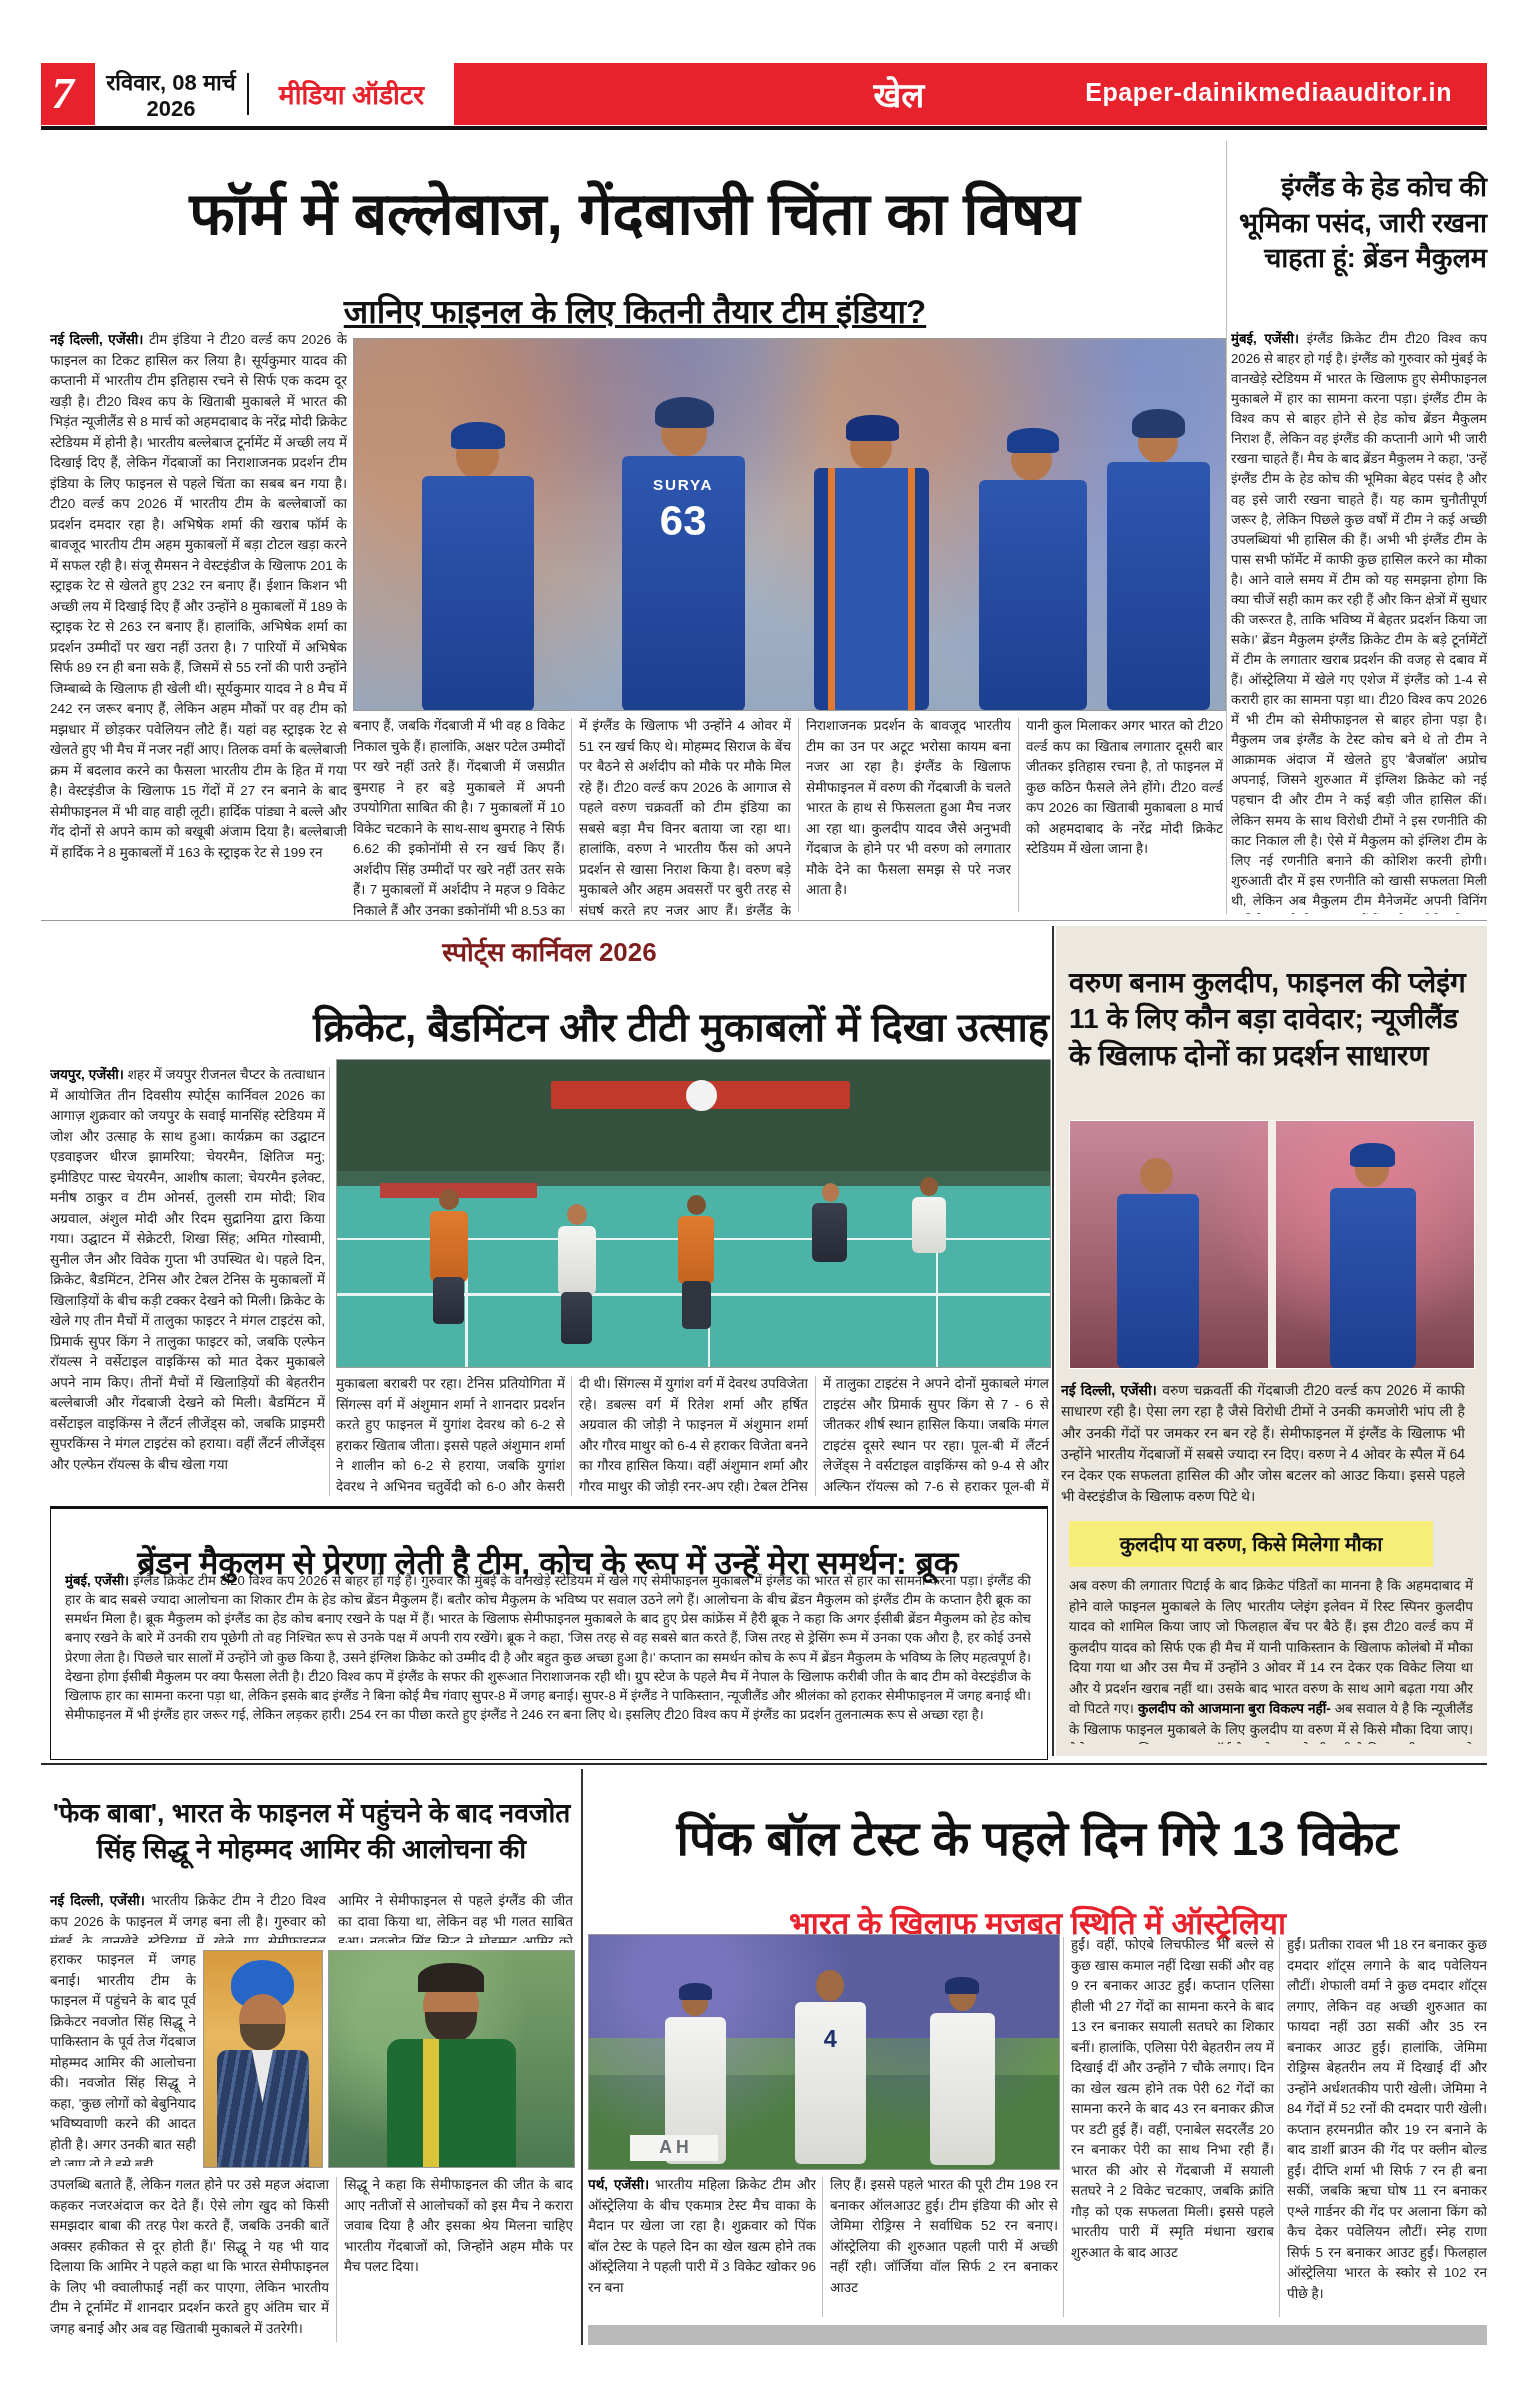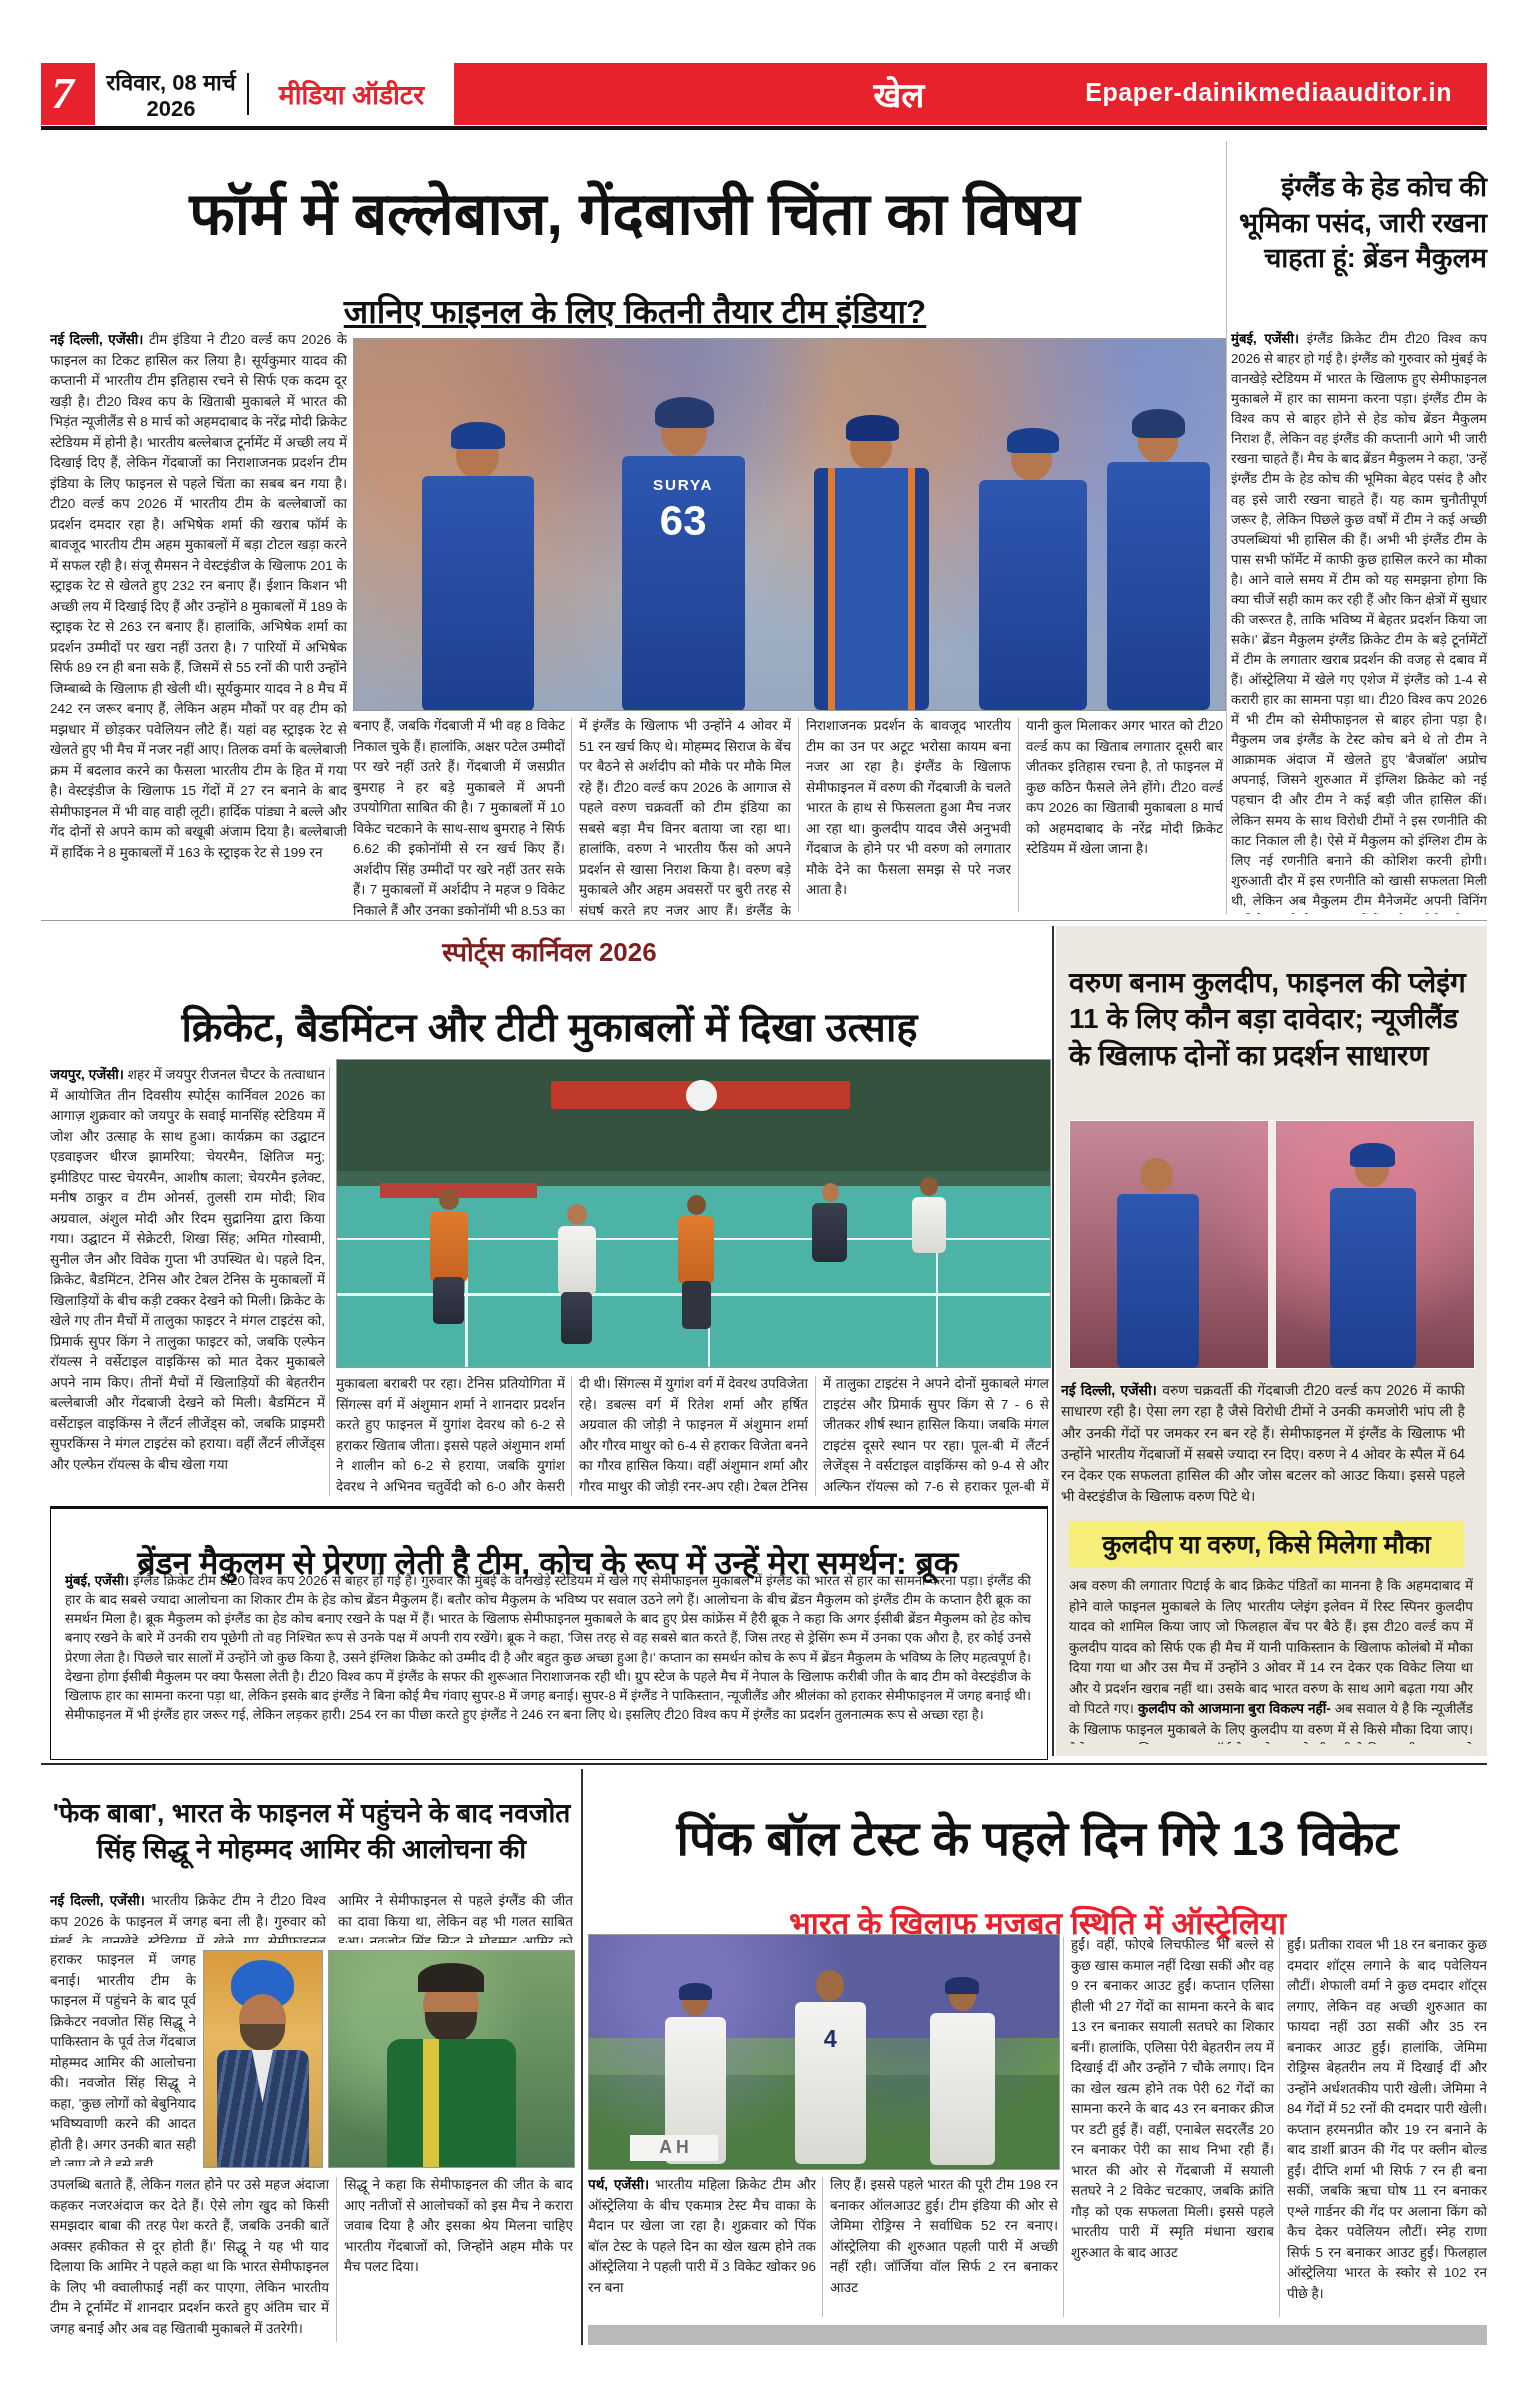--- a/index.html
+++ b/index.html
@@ -119,21 +119,21 @@
   <h2 class="headline" style="left:1231px;top:148px;width:256px;font-size:27px;line-height:1.3;text-align:right;">इंग्लैंड के हेड कोच की भूमिका पसंद, जारी रखना चाहता हूं: ब्रेंडन मैकुलम</h2>
   <div class="col" style="left:1231px;top:329px;width:256px;height:585px;font-size:13.2px;">
     <b>मुंबई, एजेंसी।</b>
     <span>इंग्लैंड क्रिकेट टीम टी20 विश्व कप 2026 से बाहर हो गई है। इंग्लैंड को गुरुवार को मुंबई के वानखेड़े स्टेडियम में भारत के खिलाफ हुए सेमीफाइनल मुकाबले में हार का सामना करना पड़ा। इंग्लैंड टीम के विश्व कप से बाहर होने से हेड कोच ब्रेंडन मैकुलम निराश हैं, लेकिन वह इंग्लैंड की कप्तानी आगे भी जारी रखना चाहते हैं। मैच के बाद ब्रेंडन मैकुलम ने कहा, 'उन्हें इंग्लैंड टीम के हेड कोच की भूमिका बेहद पसंद है और वह इसे जारी रखना चाहते हैं। यह काम चुनौतीपूर्ण जरूर है, लेकिन पिछले कुछ वर्षों में टीम ने कई अच्छी उपलब्धियां भी हासिल की हैं। अभी भी इंग्लैंड टीम के पास सभी फॉर्मेट में काफी कुछ हासिल करने का मौका है। आने वाले समय में टीम को यह समझना होगा कि क्या चीजें सही काम कर रही हैं और किन क्षेत्रों में सुधार की जरूरत है, ताकि भविष्य में बेहतर प्रदर्शन किया जा सके।' ब्रेंडन मैकुलम इंग्लैंड क्रिकेट टीम के बड़े टूर्नामेंटों में टीम के लगातार खराब प्रदर्शन की वजह से दबाव में हैं। ऑस्ट्रेलिया में खेले गए एशेज में इंग्लैंड को 1-4 से करारी हार का सामना पड़ा था। टी20 विश्व कप 2026 में भी टीम को सेमीफाइनल से बाहर होना पड़ा है। मैकुलम जब इंग्लैंड के टेस्ट कोच बने थे तो टीम ने आक्रामक अंदाज में खेलते हुए 'बैजबॉल' अप्रोच अपनाई, जिसने शुरुआत में इंग्लिश क्रिकेट को नई पहचान दी और टीम ने कई बड़ी जीत हासिल कीं। लेकिन समय के साथ विरोधी टीमों ने इस रणनीति की काट निकाल ली है। ऐसे में मैकुलम को इंग्लिश टीम के लिए नई रणनीति बनाने की कोशिश करनी होगी। शुरुआती दौर में इस रणनीति को खासी सफलता मिली थी, लेकिन अब मैकुलम टीम मैनेजमेंट अपनी विनिंग कांबिनेशन को लेकर दबाव में हैं। एशेज सीरीज के बाद से ही ब्रेंडन मैकुलम की कोचिंग को लेकर सवाल खड़े हो गए हैं।</span>
   </div>
   <div class="vrule" style="left:1226px;top:141px;height:773px;"></div>
 
   <div class="hrule" style="left:41px;top:920px;width:1446px;height:1.2px;background:#9a9a9a;"></div>
 
   <div class="kicker" style="left:50px;top:933px;width:999px;font-size:26px;">स्पोर्ट्स कार्निवल 2026</div>
-  <h2 class="headline" style="left:50px;top:971px;width:999px;font-size:40px;">क्रिकेट, बैडमिंटन और टीटी मुकाबलों में दिखा उत्साह</h2>
+  <h2 class="headline" style="left:50px;top:971px;width:999px;font-size:40px;text-align:right;">क्रिकेट, बैडमिंटन और टीटी मुकाबलों में दिखा उत्साह</h2>
 
   <div class="col" style="left:50px;top:1065px;width:275px;height:434px;">
     <b>जयपुर, एजेंसी।</b>
     <span>शहर में जयपुर रीजनल चैप्टर के तत्वाधान में आयोजित तीन दिवसीय स्पोर्ट्स कार्निवल 2026 का आगाज़ शुक्रवार को जयपुर के सवाई मानसिंह स्टेडियम में जोश और उत्साह के साथ हुआ। कार्यक्रम का उद्घाटन एडवाइजर धीरज झामरिया; चेयरमैन, क्षितिज मनु; इमीडिएट पास्ट चेयरमैन, आशीष काला; चेयरमैन इलेक्ट, मनीष ठाकुर व टीम ओनर्स, तुलसी राम मोदी; शिव अग्रवाल, अंशुल मोदी और रिदम सुद्रानिया द्वारा किया गया। उद्घाटन में सेक्रेटरी, शिखा सिंह; अमित गोस्वामी, सुनील जैन और विवेक गुप्ता भी उपस्थित थे। पहले दिन, क्रिकेट, बैडमिंटन, टेनिस और टेबल टेनिस के मुकाबलों में खिलाड़ियों के बीच कड़ी टक्कर देखने को मिली। क्रिकेट के खेले गए तीन मैचों में तालुका फाइटर ने मंगल टाइटंस को, प्रिमार्क सुपर किंग ने तालुका फाइटर को, जबकि एल्फेन रॉयल्स ने वर्सेटाइल वाइकिंग्स को मात देकर मुकाबले अपने नाम किए। तीनों मैचों में खिलाड़ियों की बेहतरीन बल्लेबाजी और गेंदबाजी देखने को मिली। बैडमिंटन में वर्सेटाइल वाइकिंग्स ने लैंटर्न लीजेंड्स को, जबकि प्राइमरी सुपरकिंग्स ने मंगल टाइटंस को हराया। वहीं लैंटर्न लीजेंड्स और एल्फेन रॉयल्स के बीच खेला गया</span>
   </div>
   <div class="vrule" style="left:329px;top:1067px;height:429px;"></div>
 
   <figure class="photo" style="left:336px;top:1059px;width:713px;height:307px;margin:0;border:0.6px solid #999;
     background:linear-gradient(180deg,#35523f 0 36%,#3f6450 36% 41%,#4db3a6 41% 100%);">
     <span style="position:absolute;left:30%;top:7%;width:42%;height:9%;background:#c0392b;border-radius:2.4px;"></span>
@@ -193,21 +193,21 @@
         <span class="ph-cap" style="left:33px;top:-5.9px;width:45px;height:23.5px;"></span>
         <span class="ph-torso" style="left:13px;top:39px;width:86px;height:180px;"></span>
       </div>
     </figure>
 
     <div class="col" style="left:5px;top:454px;width:404px;height:134px;font-size:14px;">
       <b>नई दिल्ली, एजेंसी।</b>
       <span>वरुण चक्रवर्ती की गेंदबाजी टी20 वर्ल्ड कप 2026 में काफी साधारण रही है। ऐसा लग रहा है जैसे विरोधी टीमों ने उनकी कमजोरी भांप ली है और उनकी गेंदों पर जमकर रन बन रहे हैं। सेमीफाइनल में इंग्लैंड के खिलाफ भी उन्होंने भारतीय गेंदबाजों में सबसे ज्यादा रन दिए। वरुण ने 4 ओवर के स्पैल में 64 रन देकर एक सफलता हासिल की और जोस बटलर को आउट किया। इससे पहले भी वेस्टइंडीज के खिलाफ वरुण पिटे थे।</span>
     </div>
 
-    <div class="yellowband" style="left:13px;top:595px;width:395px;height:46px;font-size:25px;line-height:46px;">कुलदीप या वरुण, किसे मिलेगा मौका</div>
+    <div class="yellowband" style="left:13px;top:595px;width:364px;height:46px;font-size:20px;line-height:46px;">कुलदीप या वरुण, किसे मिलेगा मौका</div>
 
     <div class="col" style="left:13px;top:650px;width:404px;height:168px;font-size:13.5px;">
       <span>अब वरुण की लगातार पिटाई के बाद क्रिकेट पंडितों का मानना है कि अहमदाबाद में होने वाले फाइनल मुकाबले के लिए भारतीय प्लेइंग इलेवन में रिस्ट स्पिनर कुलदीप यादव को शामिल किया जाए जो फिलहाल बेंच पर बैठे हैं। इस टी20 वर्ल्ड कप में कुलदीप यादव को सिर्फ एक ही मैच में यानी पाकिस्तान के खिलाफ कोलंबो में मौका दिया गया था और उस मैच में उन्होंने 3 ओवर में 14 रन देकर एक विकेट लिया था और ये प्रदर्शन खराब नहीं था। उसके बाद भारत वरुण के साथ आगे बढ़ता गया और वो पिटते गए।</span>
       <b>कुलदीप को आजमाना बुरा विकल्प नहीं-</b>
       <span>अब सवाल ये है कि न्यूजीलैंड के खिलाफ फाइनल मुकाबले के लिए कुलदीप या वरुण में से किसे मौका दिया जाए। वैसे वरुण का जिस तरह का फॉर्म है उसके बाद ये भी सही है कि कुलदीप यादव को आजमाने में कोई बुराई नहीं है, लेकिन क्या भारतीय टीम मैनेजमेंट अपनी विनिंग कांबिनेशन में बदलाव करेंगे। अहमदाबाद में कौन ज्यादा फायदेमंद टीम के लिए साबित होगा ये भी अहम होगा साथ ही न्यूजीलैंड के खिलाफ दोनों का प्रदर्शन भी मायने रखता है।</span>
     </div>
   </section>
 
   <section class="box" style="left:50px;top:1506px;width:996px;height:250px;">
     <h2 class="headline" style="position:absolute;left:11.8px;top:9.4px;width:970px;font-size:32px;">ब्रेंडन मैकुलम से प्रेरणा लेती है टीम, कोच के रूप में उन्हें मेरा समर्थन: ब्रूक</h2>

